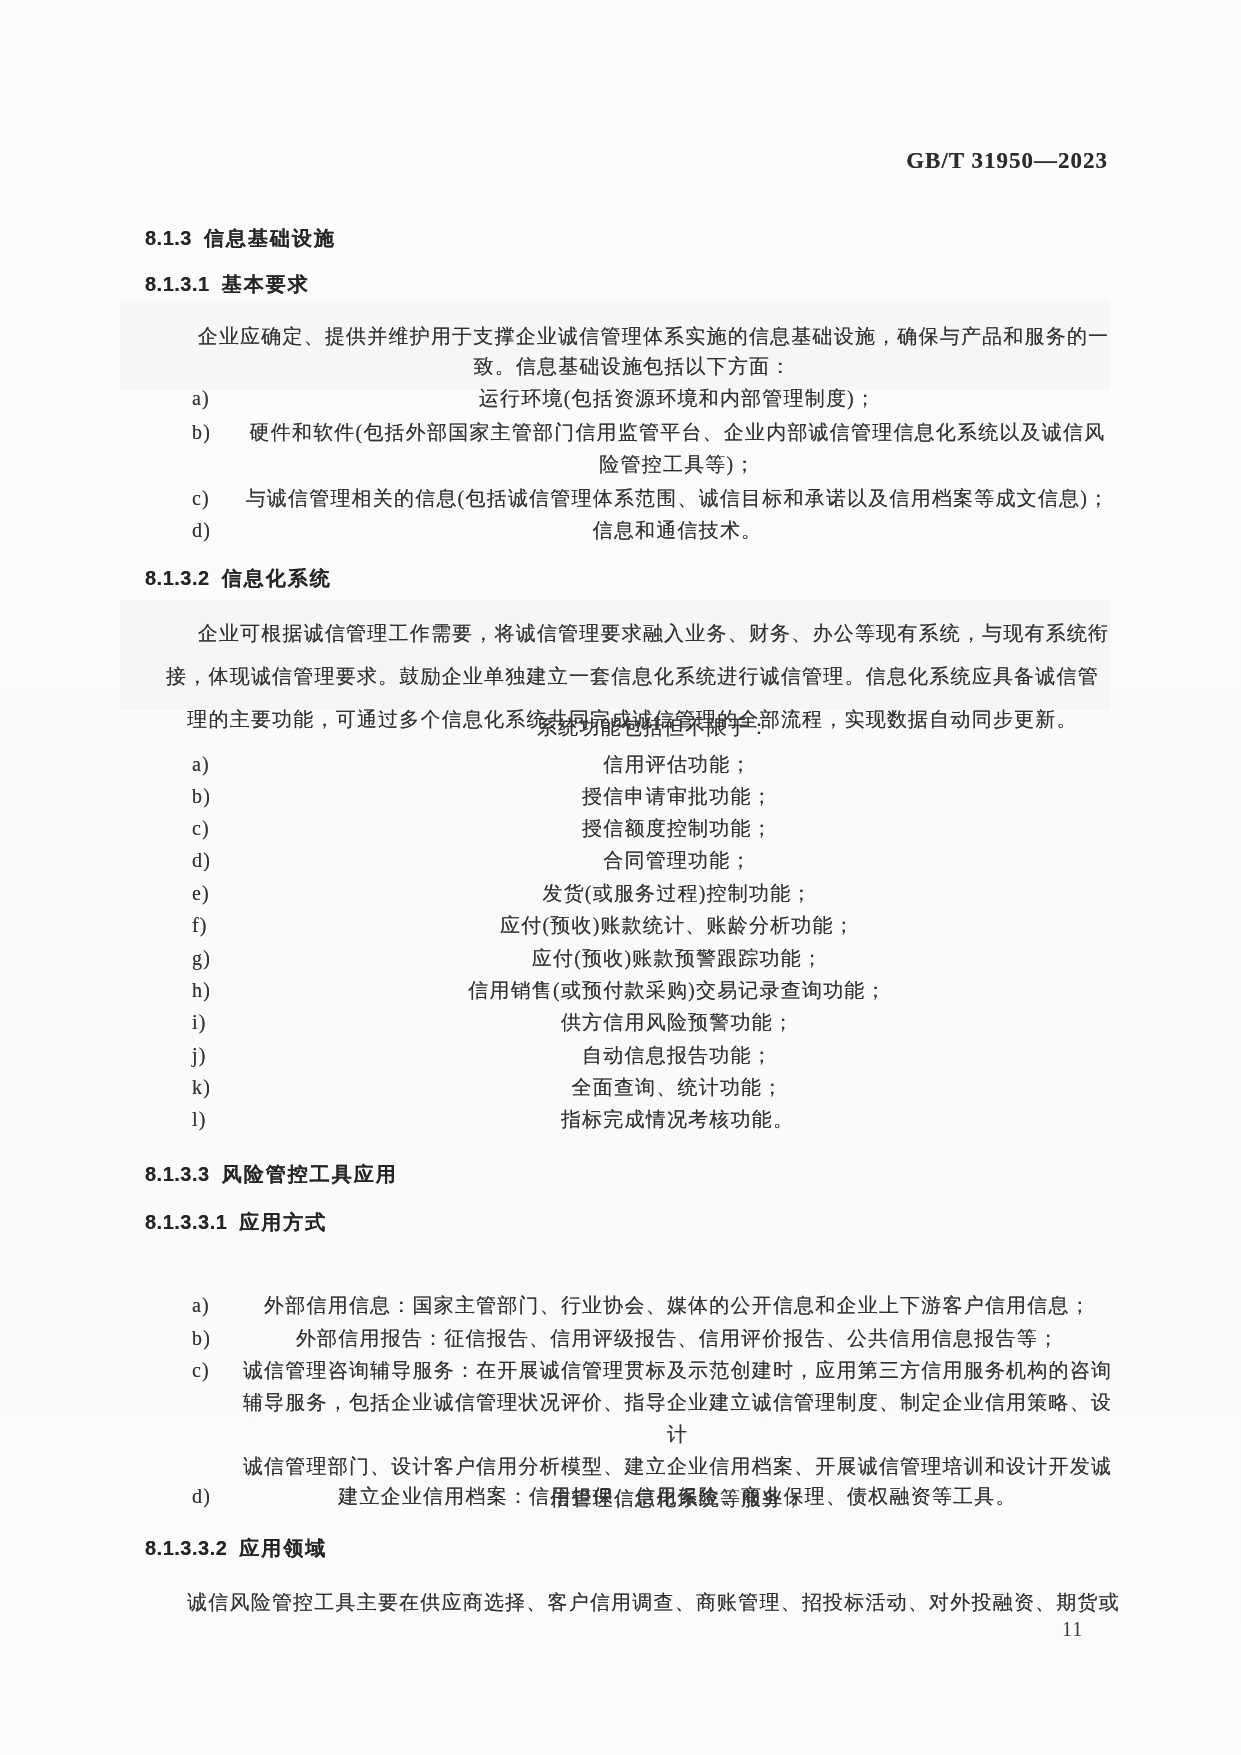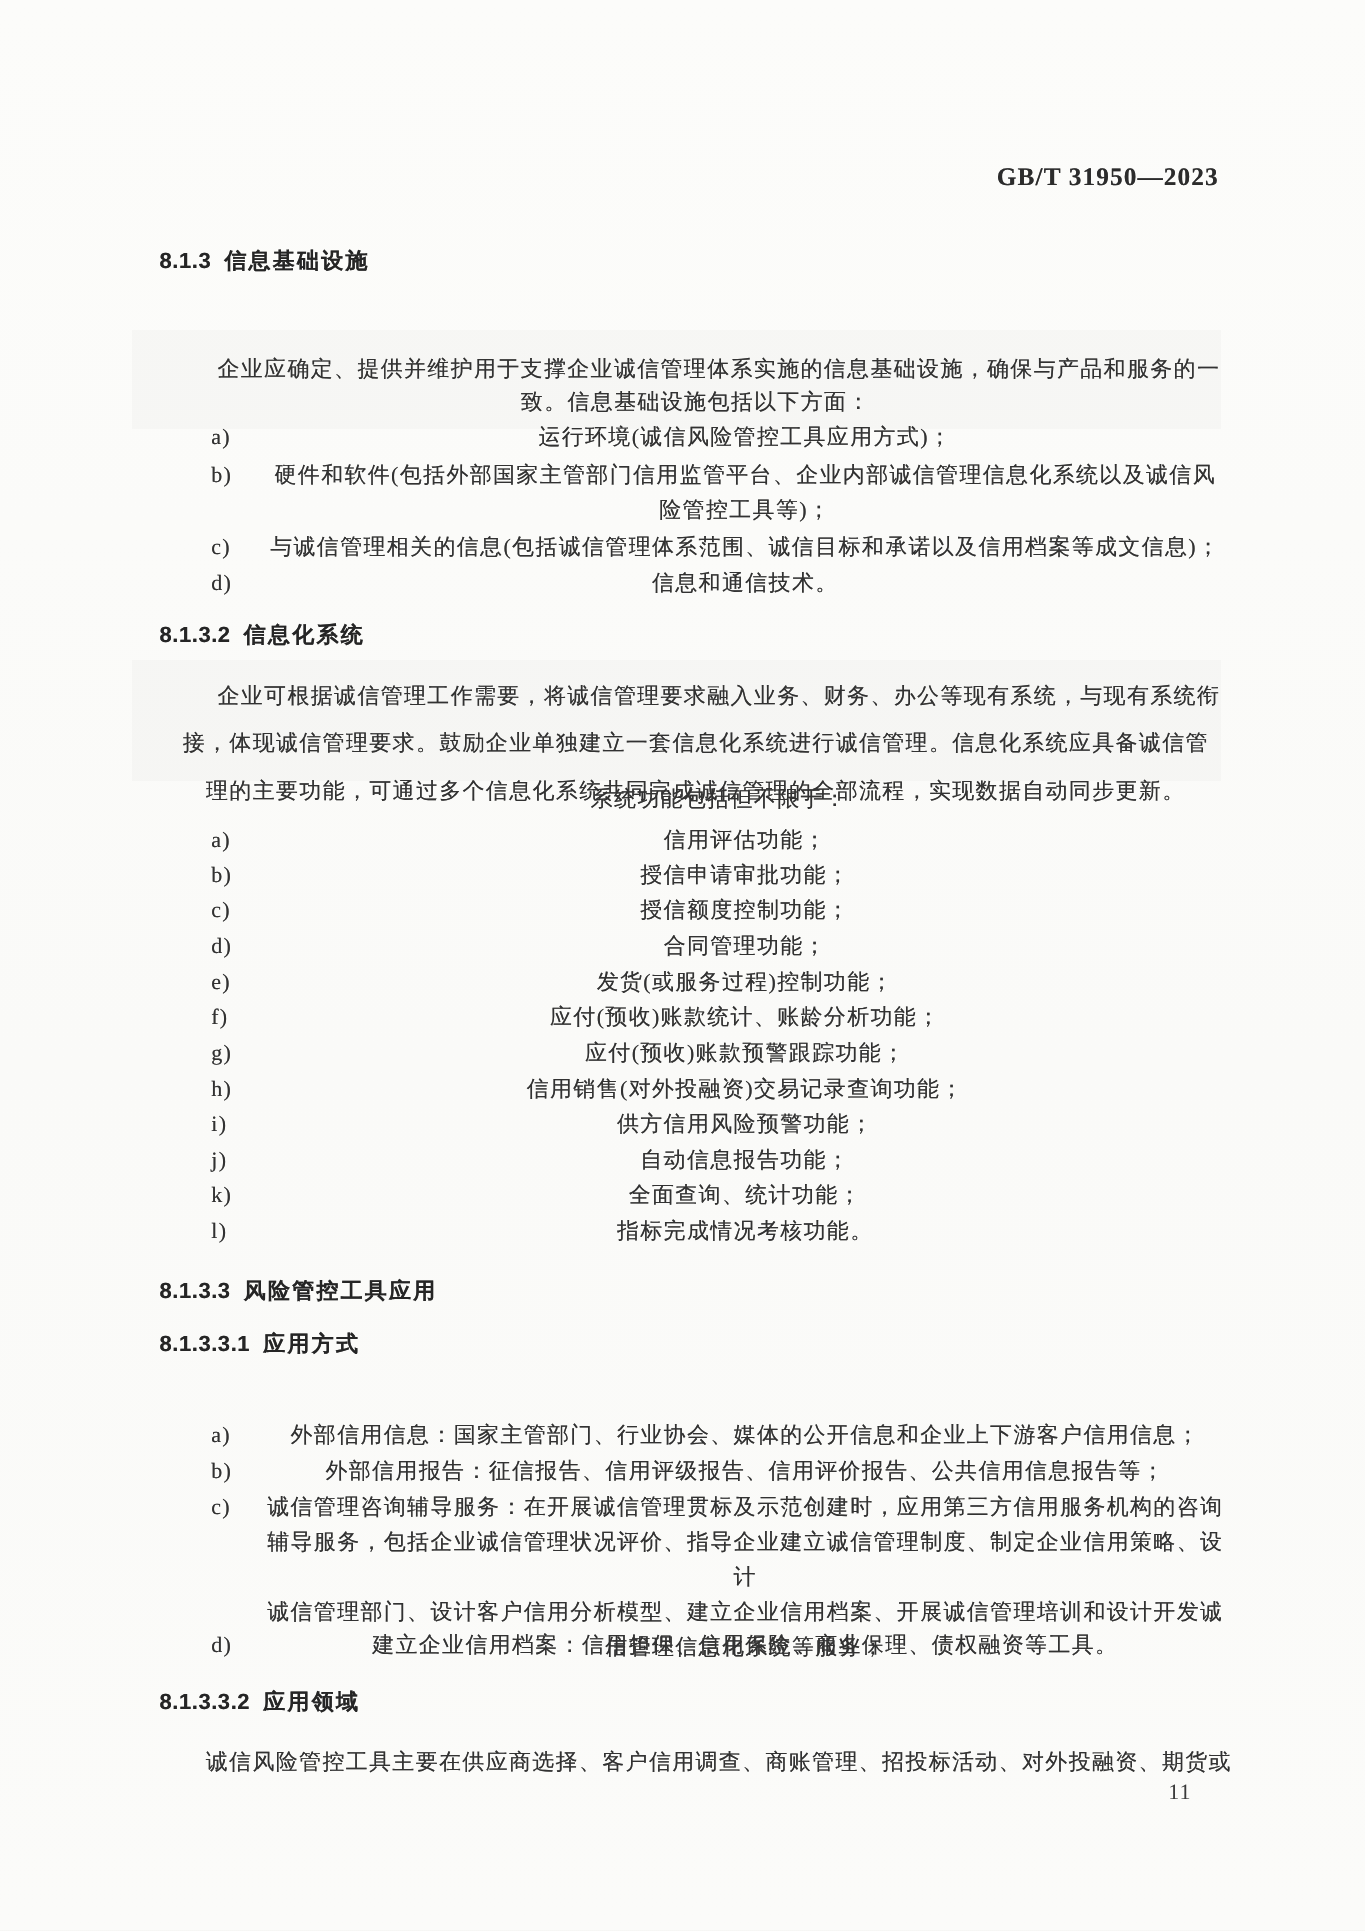--- a/index.html
+++ b/index.html
@@ -72,27 +72,30 @@
 
   <div class="scan-shade" style="left:120px;top:300px;width:990px;height:90px;"></div>
   <div class="scan-shade" style="left:120px;top:600px;width:990px;height:110px;"></div>
 
   <div class="doc-code">GB/T 31950—2023</div>
 
   <div class="heading" style="top:225px;">
     <span class="hnum">8.1.3</span><span class="htitle">信息基础设施</span>
   </div>
 
+  <div class="heading" style="top:271px;">
+    <span class="hnum">8.1.3.1</span><span class="htitle">基本要求</span>
+  </div>
 
   <div class="para tight txt" style="top:321px;">企业应确定、提供并维护用于支撑企业诚信管理体系实施的信息基础设施，确保与产品和服务的一
 致。信息基础设施包括以下方面：</div>
 
   <div class="li" style="top:382px;">
     <span class="li-letter txt">a)</span>
-    <div class="li-text txt">运行环境(诚信风险管控工具应用方式)；</div>
+    <div class="li-text txt">运行环境(包括资源环境和内部管理制度)；</div>
   </div>
   <div class="li" style="top:416px;">
     <span class="li-letter txt">b)</span>
     <div class="li-text txt">硬件和软件(包括外部国家主管部门信用监管平台、企业内部诚信管理信息化系统以及诚信风
 险管控工具等)；</div>
   </div>
   <div class="li" style="top:482px;">
     <span class="li-letter txt">c)</span>
     <div class="li-text txt">与诚信管理相关的信息(包括诚信管理体系范围、诚信目标和承诺以及信用档案等成文信息)；</div>
   </div>
@@ -133,21 +136,21 @@
   <div class="li" style="top:909px;">
     <span class="li-letter txt">f)</span>
     <div class="li-text txt">应付(预收)账款统计、账龄分析功能；</div>
   </div>
   <div class="li" style="top:942px;">
     <span class="li-letter txt">g)</span>
     <div class="li-text txt">应付(预收)账款预警跟踪功能；</div>
   </div>
   <div class="li" style="top:974px;">
     <span class="li-letter txt">h)</span>
-    <div class="li-text txt">信用销售(对外投融资)交易记录查询功能；</div>
+    <div class="li-text txt">信用销售(或预付款采购)交易记录查询功能；</div>
   </div>
   <div class="li" style="top:1006px;">
     <span class="li-letter txt">i)</span>
     <div class="li-text txt">供方信用风险预警功能；</div>
   </div>
   <div class="li" style="top:1039px;">
     <span class="li-letter txt">j)</span>
     <div class="li-text txt">自动信息报告功能；</div>
   </div>
   <div class="li" style="top:1071px;">

